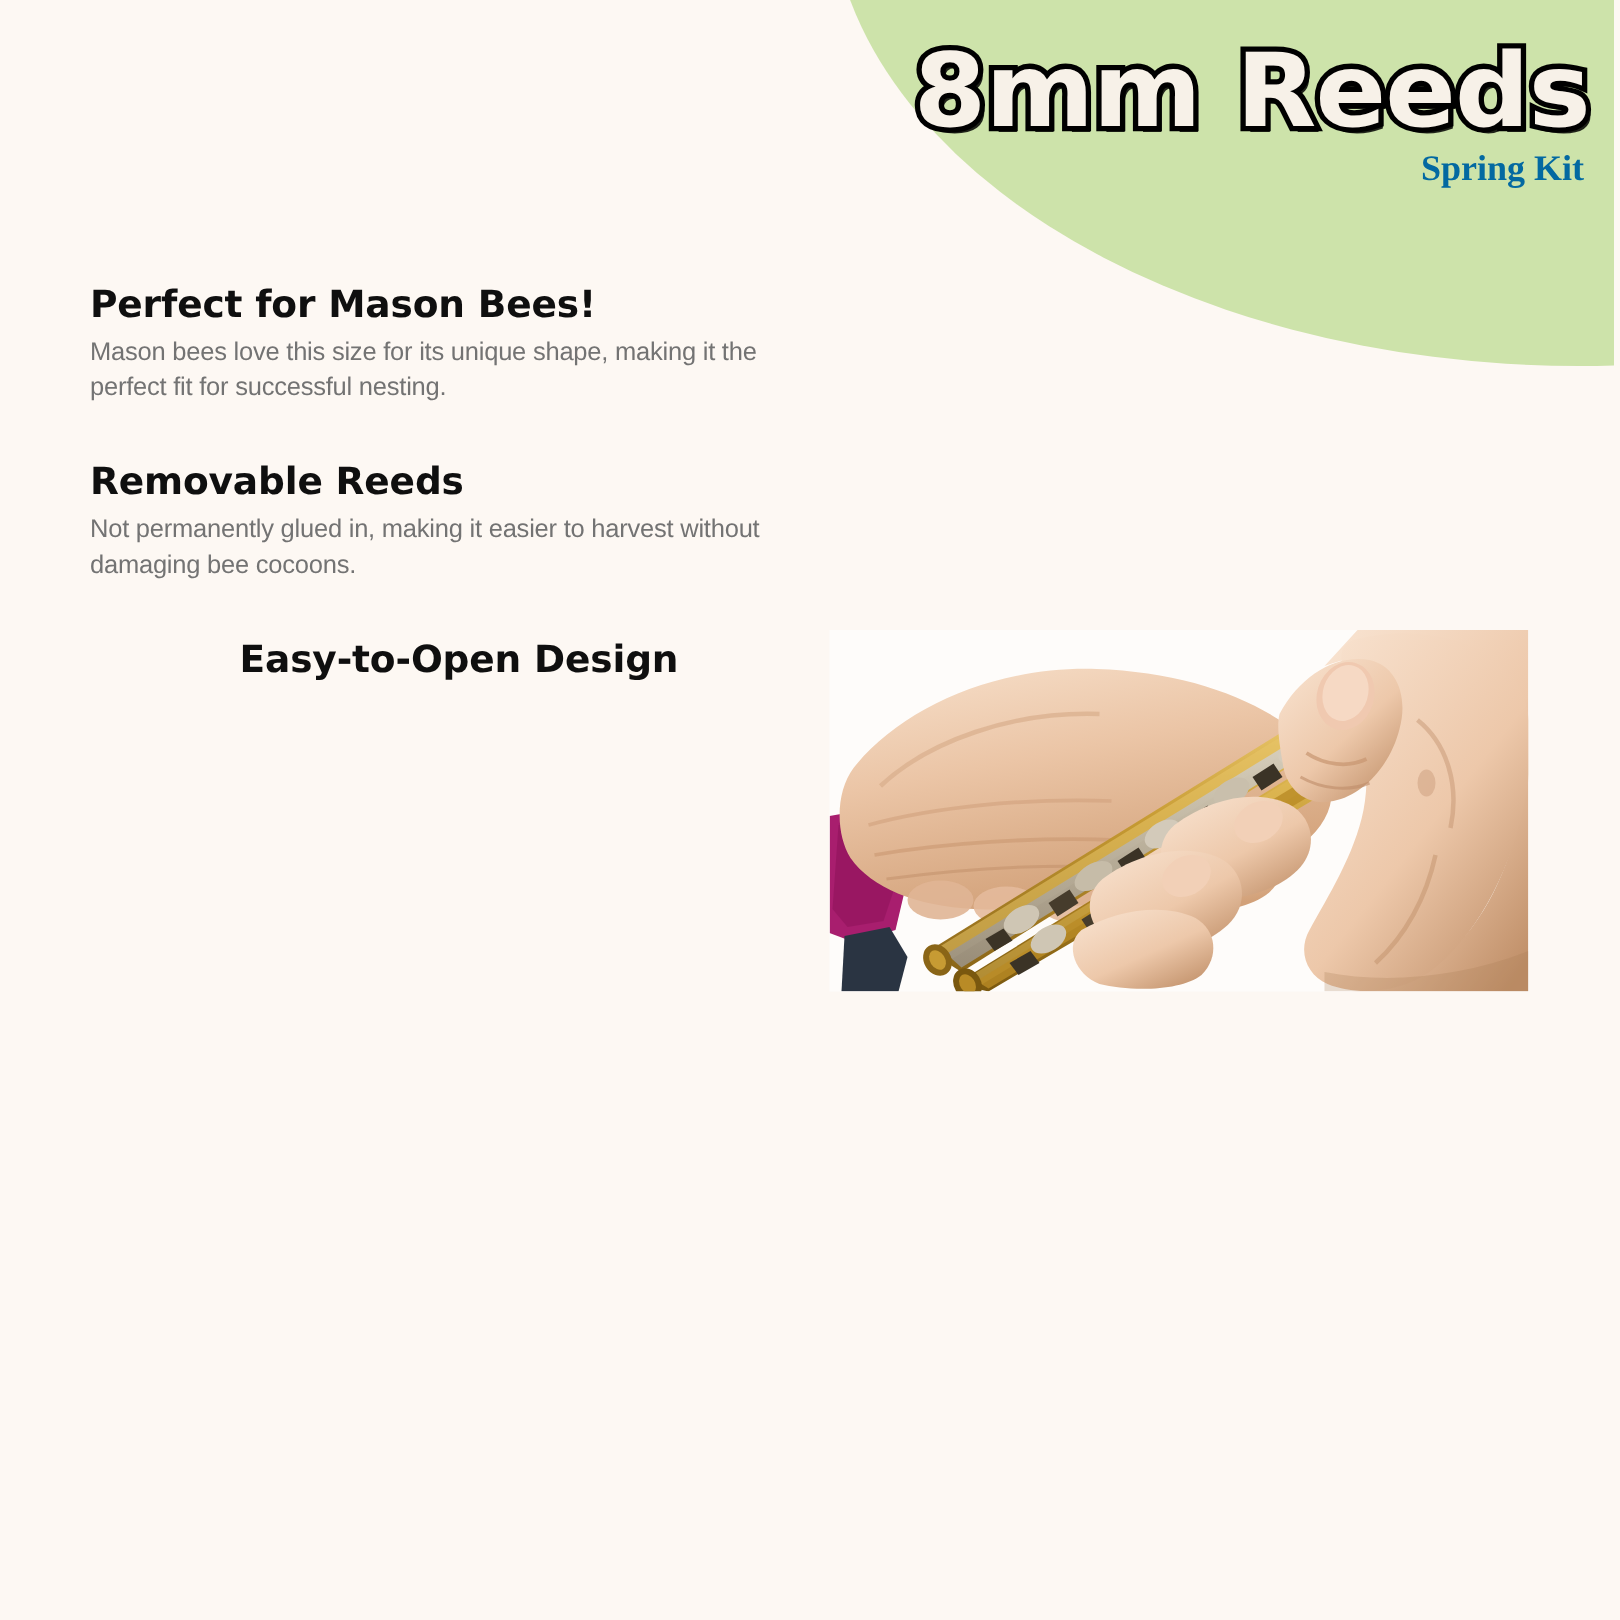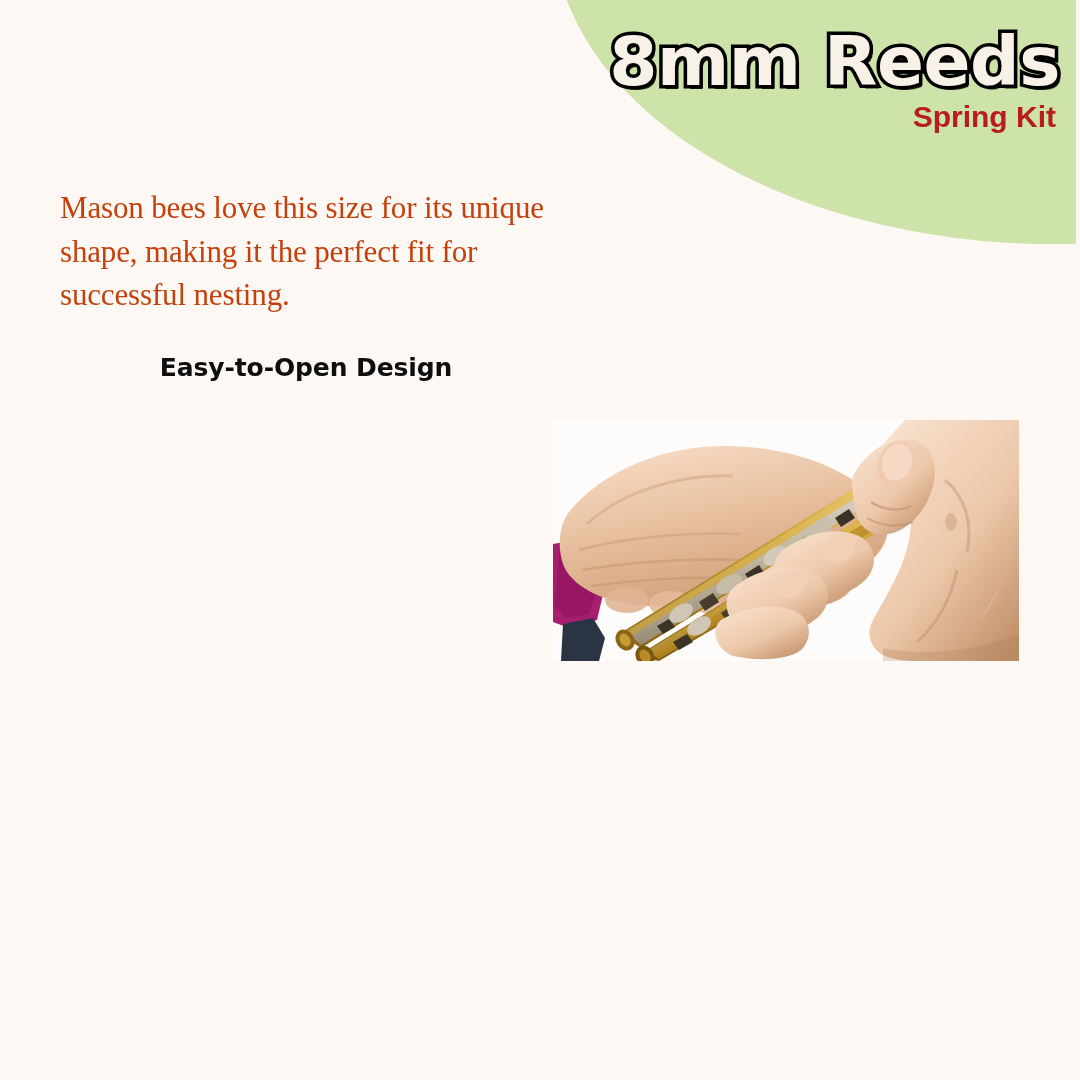--- a/index.html
+++ b/index.html
@@ -50,25 +50,25 @@
     margin: 0 0 4px 0;
     -webkit-text-stroke: 7px #000000;
     paint-order: stroke fill;
     text-shadow: 3px 4px 0 rgba(0,0,0,0.85);
     white-space: nowrap;
     transform: scaleX(1.02);
     transform-origin: right center;
   }
 
   .poster-subtitle {
-    font-family: Liberation Sans, sans-serif;
+    font-family: Liberation Serif, serif;
     font-weight: bold;
-    font-size: 30px;
+    font-size: 24px;
     line-height: 1.1;
-    color: #b91c1c;
+    color: #0369a1;
     margin: 0;
     padding-right: 4px;
     white-space: nowrap;
   }
 
   
   .features {
     position: absolute;
     left: 60px;
     top: 186px;
@@ -82,25 +82,25 @@
   .feature-heading {
     font-family: "DejaVu Sans", sans-serif;
     font-weight: bold;
     font-size: 25px;
     line-height: 1.38;
     color: #0F0F0F;
     margin: 0 0 2px 0;
     letter-spacing: -0.1px;
   }
   .feature-body {
-    font-family: Liberation Serif, serif;
+    font-family: Liberation Sans, sans-serif;
     font-weight: normal;
-    font-size: 31px;
+    font-size: 17px;
     line-height: 1.41;
-    color: #c2410c;
+    color: #737373;
     margin: 0;
     letter-spacing: -0.15px;
   }
 
   
   .photo {
     position: absolute;
     left: 553px;
     top: 420px;
     width: 466px;
@@ -118,24 +118,29 @@
   <div class="header-blob"></div>
 
   <div class="header-text-wrap">
     <div class="poster-title">8mm Reeds</div>
     <div class="poster-subtitle">Spring Kit</div>
   </div>
 
   <div class="features">
 
     <div class="feature-block">
+      <p class="feature-heading">Perfect for Mason Bees!</p>
       <p class="feature-body">Mason bees love this size for its unique shape, making it the perfect fit for successful nesting.</p>
     </div>
 
 
+    <div class="feature-block">
+      <p class="feature-heading">Removable Reeds</p>
+      <p class="feature-body">Not permanently glued in, making it easier to harvest without damaging bee cocoons.</p>
+    </div>
 
     <div class="feature-block">
       <p class="feature-heading">Easy-to-Open Design</p>
     </div>
 
   </div>
 
   <div class="photo">
     <svg width="466" height="241" viewBox="0 0 466 241" xmlns="http://www.w3.org/2000/svg">
       <defs>

